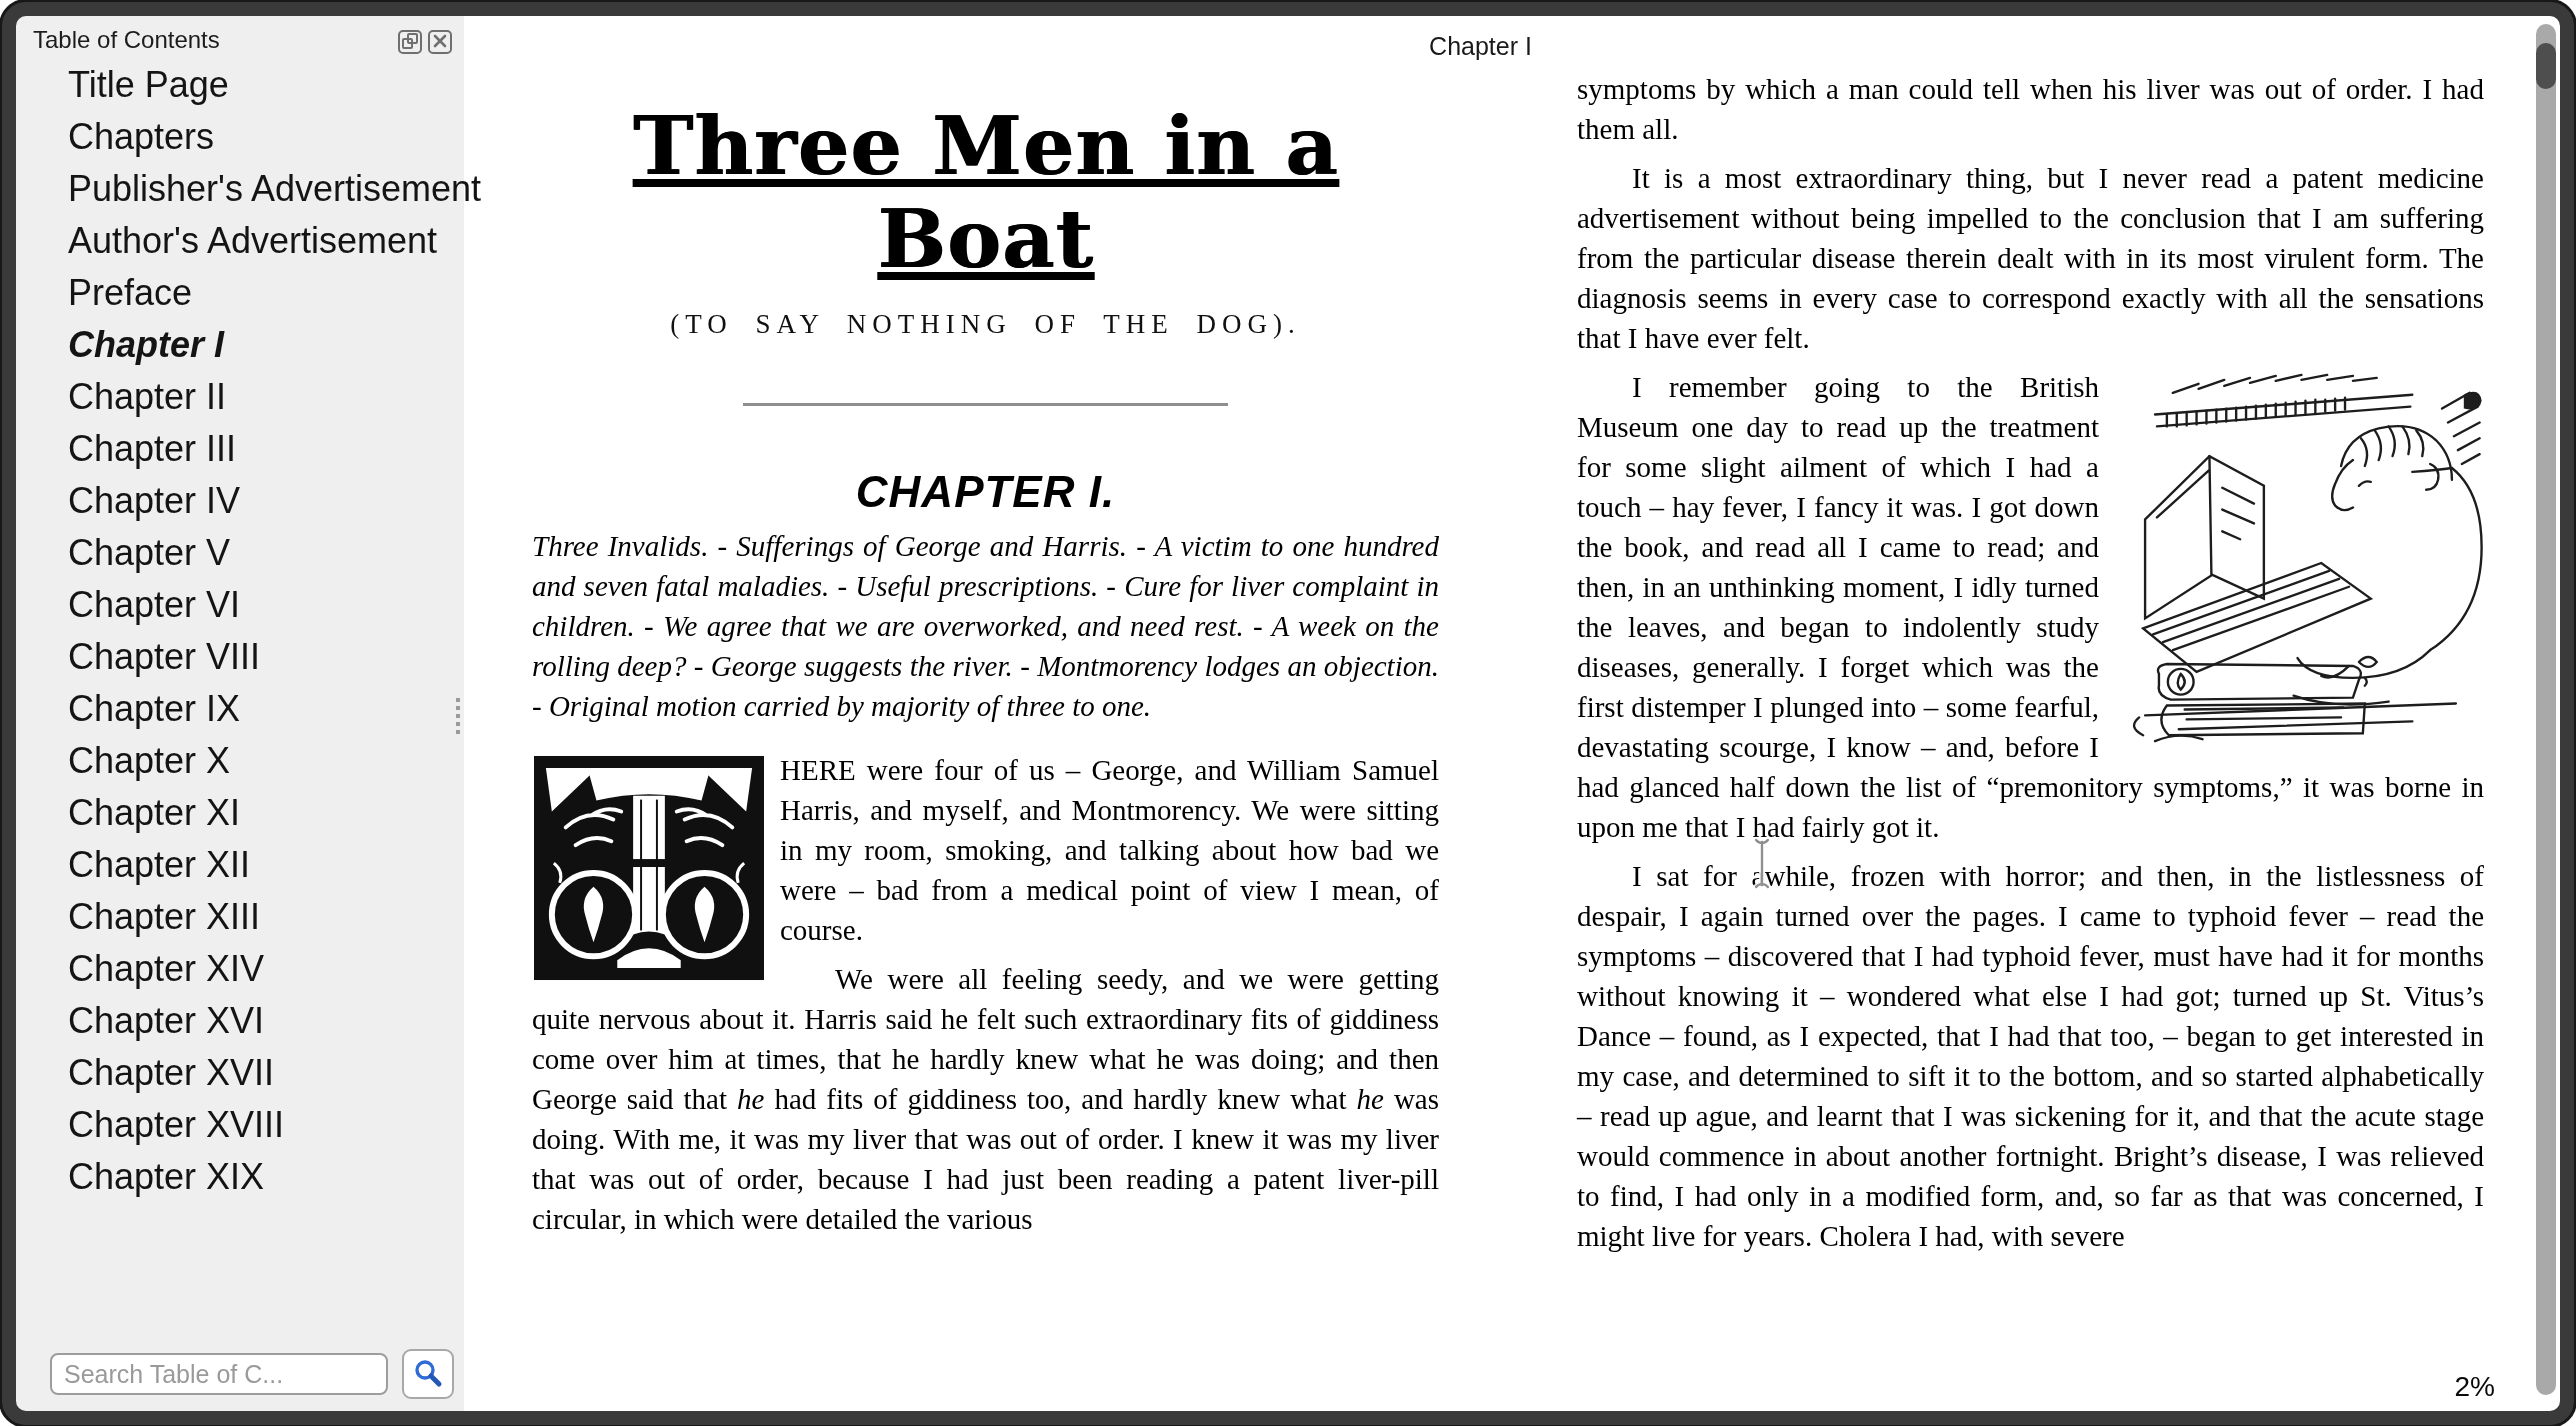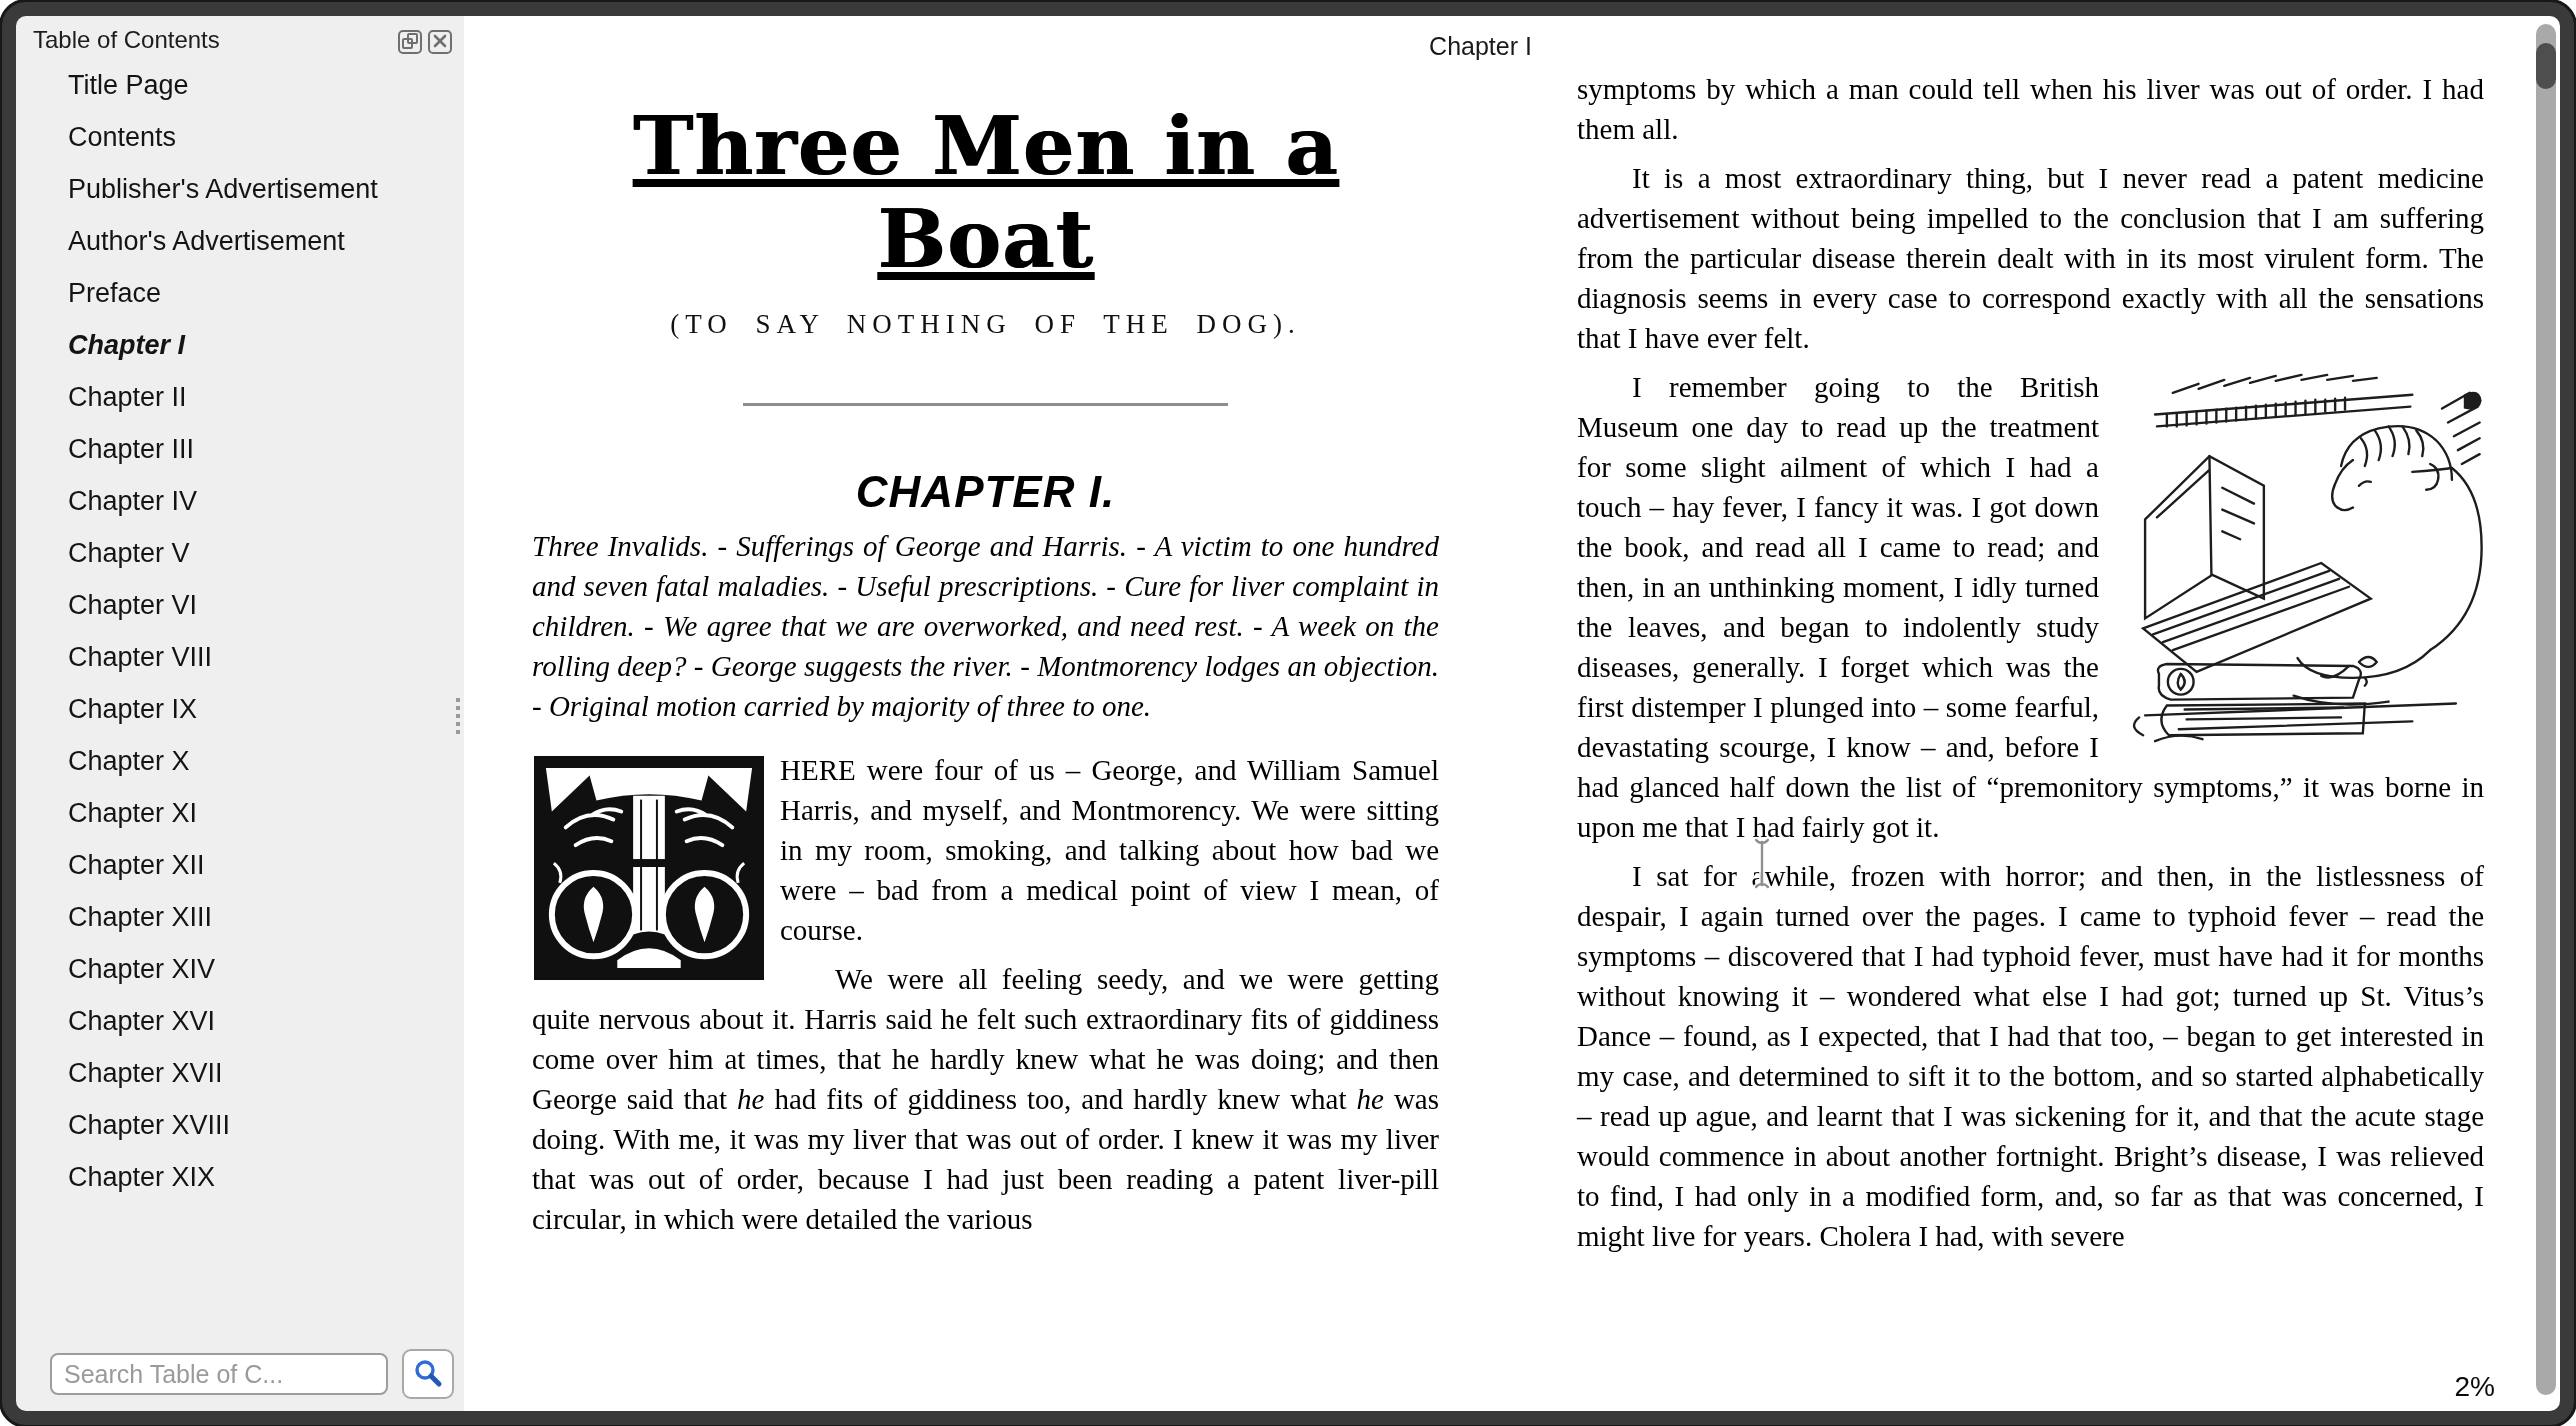--- a/index.html
+++ b/index.html
@@ -12,21 +12,21 @@
 
   
   .toc-panel{position:absolute;left:16px;top:16px;width:448px;height:1395px;background:#efefef;
              border-radius:10px 0 0 10px;font-family:"Liberation Sans",sans-serif;z-index:10;}
   .toc-title{position:absolute;left:17px;top:10px;font-size:24px;color:#1c1c1c;}
   .win-btn{position:absolute;top:14px;width:24px;height:24px;border:2px solid #6f6f6f;border-radius:5px;
            background:transparent;display:flex;align-items:center;justify-content:center;padding:0;cursor:pointer;}
   .win-btn.float{left:382px;}
   .win-btn.close{left:412px;}
   .toc-list{position:absolute;left:0;top:43px;right:6px;margin:0;padding:0;list-style:none;}
-  .toc-list li{height:52px;line-height:52px;padding-left:52px;font-size:27px;color:#141414;
+  .toc-list li{height:52px;line-height:52px;padding-left:52px;font-size:36px;color:#141414;
                white-space:nowrap;cursor:pointer;}
   .toc-list li.active{font-weight:bold;font-style:italic;}
   .toc-splitter{position:absolute;left:440px;top:682px;display:flex;flex-direction:column;gap:4px;cursor:col-resize;}
   .toc-splitter i{width:4px;height:4px;background:#9a9a9a;display:block;}
   .toc-search{position:absolute;left:34px;top:1333px;height:50px;}
   .combo{position:absolute;left:0;top:4px;width:338px;height:42px;border:2px solid #9d9d9d;border-radius:8px;
          background:#fff;display:flex;overflow:hidden;}
   .combo input{flex:1;border:none;outline:none;font-family:"Liberation Sans",sans-serif;font-size:25px;
                color:#c2410c;padding:0 8px 0 12px;background:transparent;}
   .combo input::placeholder{color:#9a9a9a;opacity:1;}
@@ -82,21 +82,21 @@
       <span>
         <svg width="18" height="18" viewBox="0 0 18 18" stroke="#6f6f6f" stroke-width="2.6" stroke-linecap="round">
           <line x1="4" y1="4" x2="14" y2="14"></line>
             <line x1="14" y1="4" x2="4" y2="14"></line>
         </svg>
       </span>
     </button>
 
     <ul class="toc-list">
         <li><span>Title Page</span></li>
-        <li><span>Contents</span></li>
+        <li><span>Chapters</span></li>
         <li><span>Publisher's Advertisement</span></li>
         <li><span>Author's Advertisement</span></li>
         <li><span>Preface</span></li>
         <li class="active"><span>Chapter I</span></li>
         <li><span>Chapter II</span></li>
         <li><span>Chapter III</span></li>
         <li><span>Chapter IV</span></li>
         <li><span>Chapter V</span></li>
         <li><span>Chapter VI</span></li>
         <li><span>Chapter VIII</span></li>

